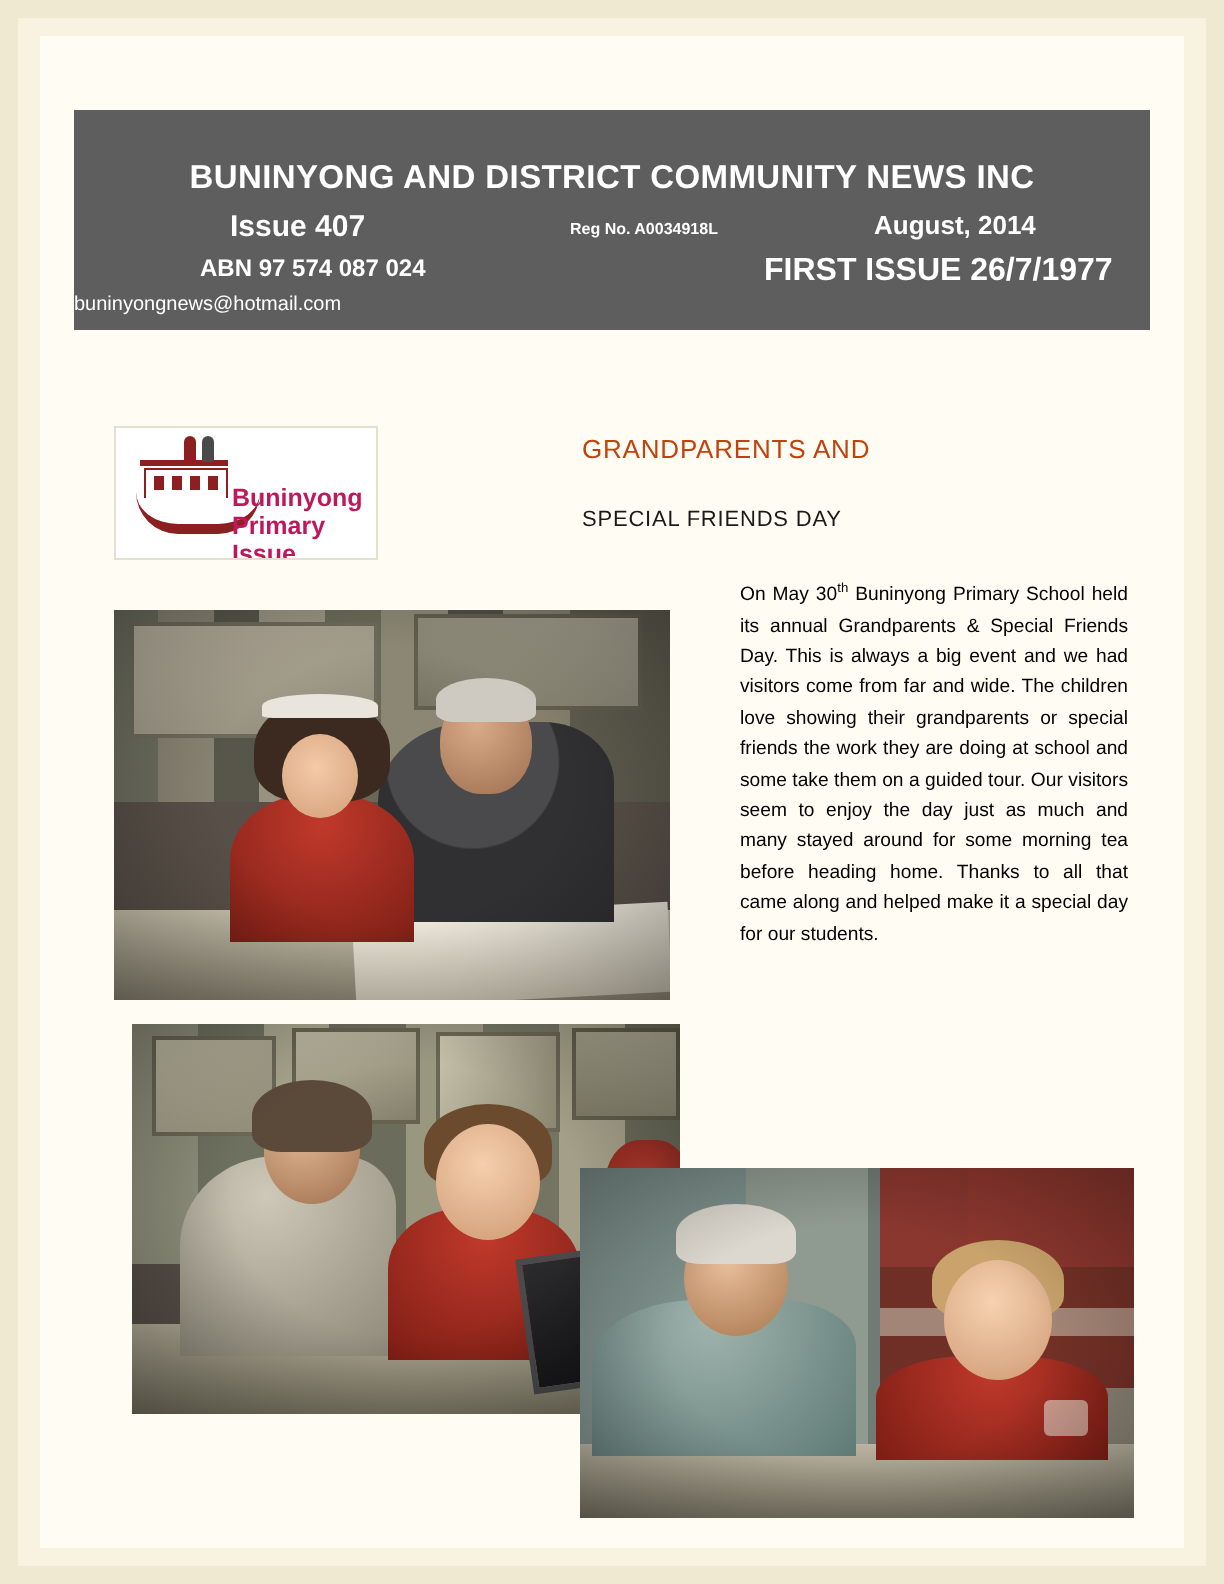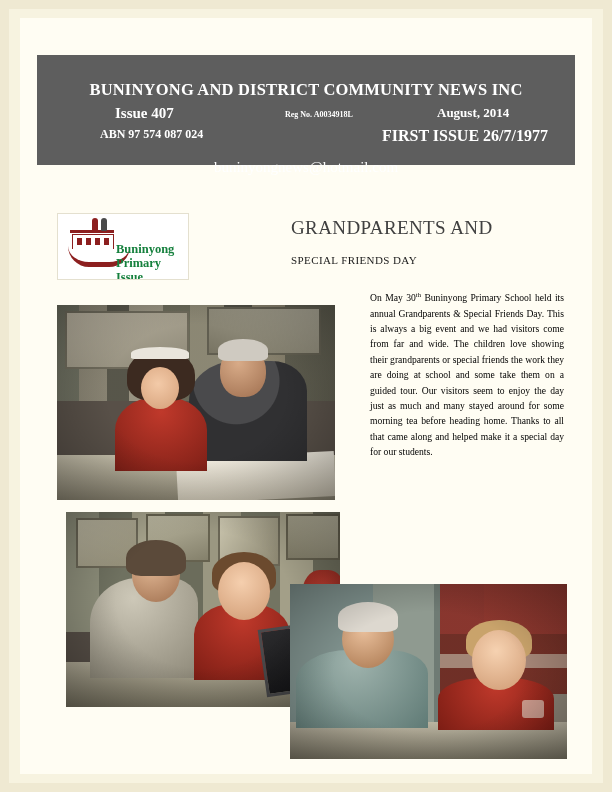--- a/index.html
+++ b/index.html
@@ -13,21 +13,20 @@
     font-family: "Liberation Sans", sans-serif;
     overflow: hidden;
     position: relative;
   }
   .page {
     position: absolute;
     left: 0; top: 0;
     width: 612px;
     height: 792px;
     background: #f7f3e0;
-    font-family: Liberation Serif, serif;
   }
   
   .page-frame {
     position: absolute;
     left: 0; top: 0;
     width: 612px; height: 792px;
     box-sizing: border-box;
     border: 9px solid #efe9d2;
     pointer-events: none;
   }
@@ -83,24 +82,23 @@
     font-weight: bold;
   }
   .mast-first {
     position: absolute;
     left: 345px; top: 72px;
     font-size: 16px;
     font-weight: bold;
   }
   .mast-email {
     position: absolute;
-    left: 0; top: 104px;
+    left: 0; top: 92px;
     width: 100%;
-    text-align: center;
-    font-size: 15px;
+    font-size: 10px;
   }
 
   
   .logo-box {
     position: absolute;
     left: 57px;
     top: 213px;
     width: 130px;
     height: 65px;
     background: #ffffff;
@@ -148,33 +146,33 @@
     position: absolute;
     left: 0px; top: 28px;
     width: 62px; height: 16px;
     border-bottom: 5px solid #8c1f1f;
     border-radius: 0 0 34px 34px;
   }
   .logo-text {
     position: absolute;
     left: 58px;
     top: 28px;
-    color: #15803d;
+    color: #be185d;
     font-size: 12.5px;
     line-height: 14px;
     font-weight: bold;
   }
 
   
   .heading-1 {
     position: absolute;
     left: 291px; top: 217px;
-    font-size: 19px;
+    font-size: 13px;
     letter-spacing: 0.4px;
-    color: #404040;
+    color: #c2410c;
   }
   .heading-2 {
     position: absolute;
     left: 291px; top: 254px;
     font-size: 11px;
     letter-spacing: 0.4px;
     color: #1a1a1a;
   }
 
   

